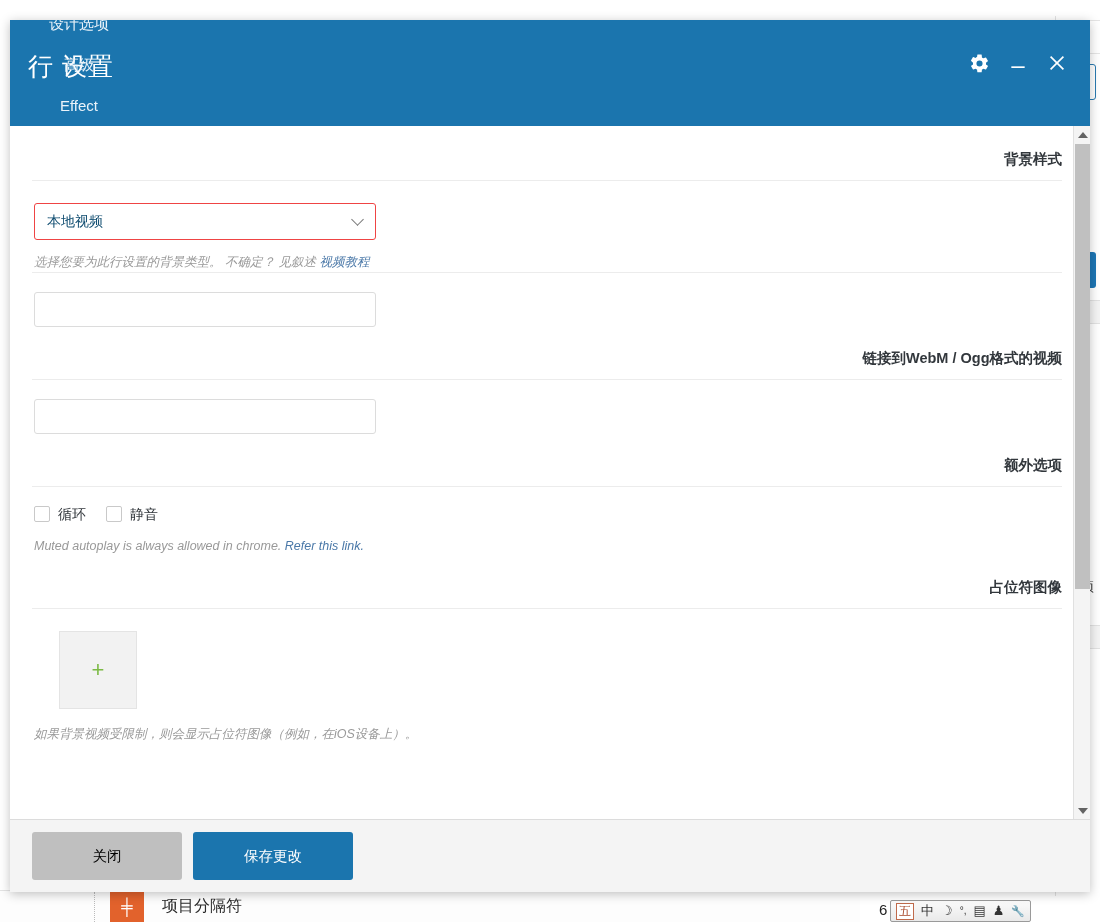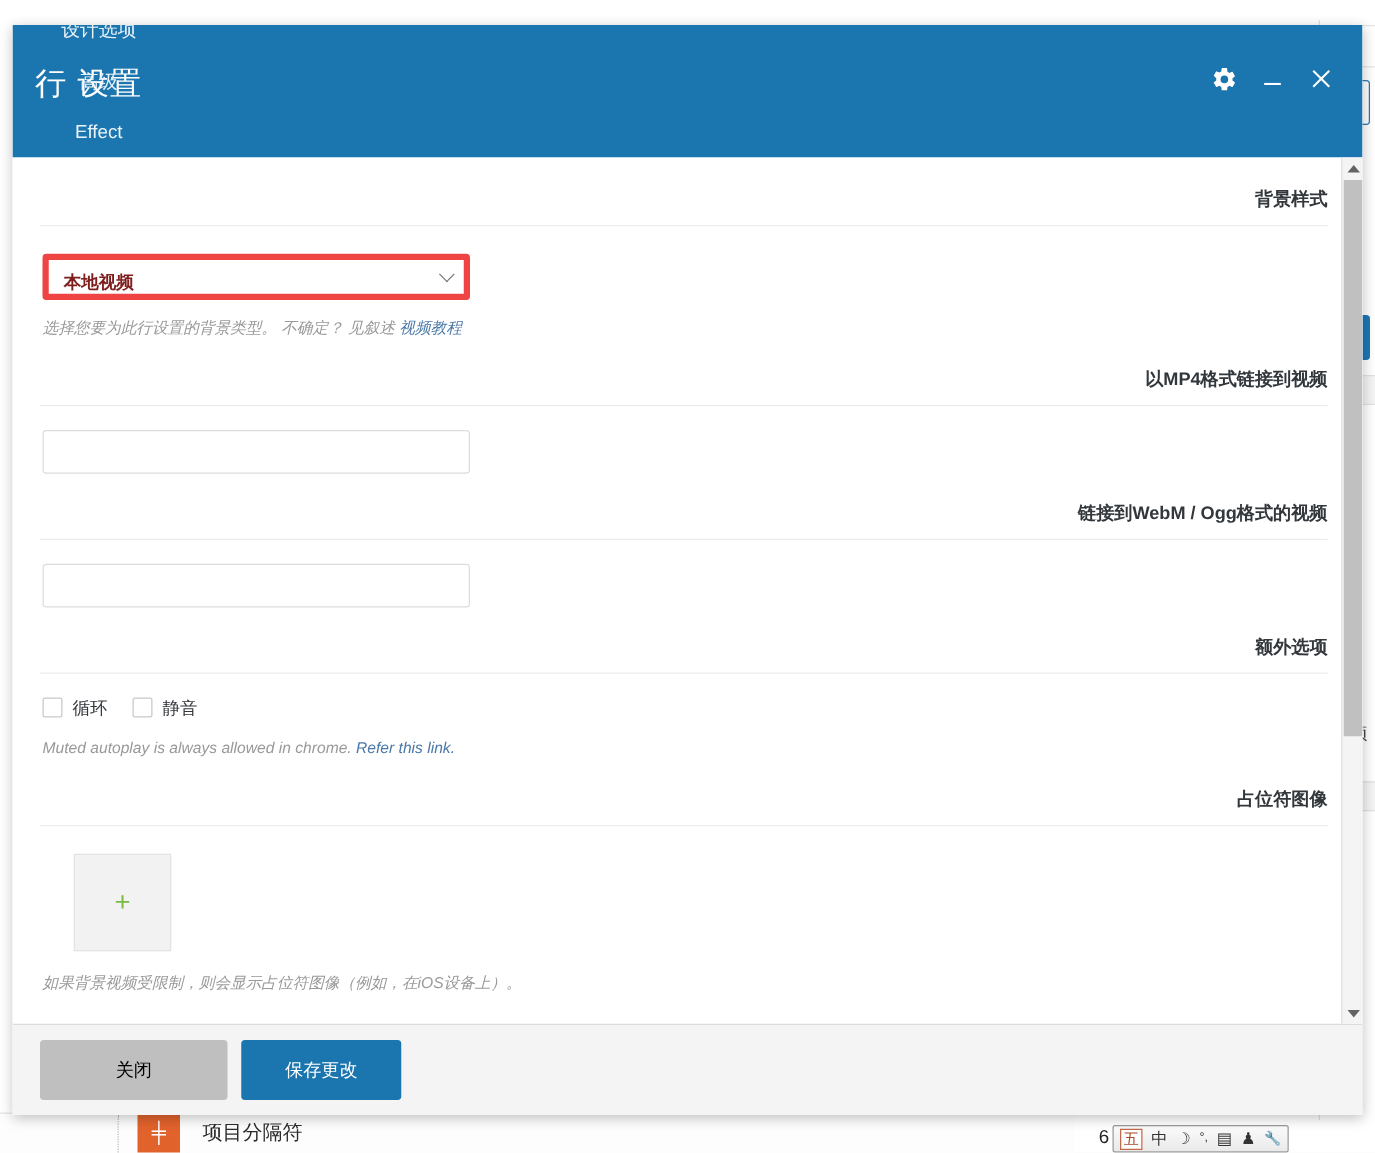--- a/index.html
+++ b/index.html
@@ -128,26 +128,25 @@
   .section-title {
     font-size: 14.5px; font-weight: bold; color: #32373c;
     padding-bottom: 11px; margin-top: 22px; text-align: right;
   }
   .section-title:first-child { margin-top: 0; }
   .hr { height: 1px; background: #ececec; }
 
   .select-wrap { position: relative; width: 342px; margin: 22px 0 0 2px; }
   select.styled, .fake-select {
     width: 342px; height: 37px;
-    border: 5px solid #ef4444; border-radius: 3px; background: #fff;
-    font-size: 14px; color: #7f1d1d; padding: 0 12px;
+    border: 1px solid #ef4444; border-radius: 3px; background: #fff;
+    font-size: 14px; color: #0c4a6e; padding: 0 12px;
     appearance: none; -webkit-appearance: none;
     font-family: "Liberation Sans", sans-serif;
     line-height: 35px;
-    font-weight: bold;
   }
   .sel-caret {
     position: absolute; right: 14px; top: 14px; pointer-events: none;
     width: 9px; height: 9px; border-right: 1.6px solid #777; border-bottom: 1.6px solid #777;
     transform: rotate(45deg); margin-top: -2px;
   }
 
   .help {
     font-size: 12.5px; color: #999; font-style: italic;
     margin: 13px 0 0 2px; line-height: 1.5;
@@ -201,21 +200,21 @@
 
   .modal-footer {
     flex: 0 0 auto; height: 72px; background: #f4f4f4;
     display: flex; align-items: center; padding-left: 22px; gap: 11px;
   }
   .btn {
     border: none; border-radius: 3px; cursor: pointer;
     font-family: "Liberation Sans", sans-serif; font-size: 14.5px;
   }
   .btn-close { width: 150px; height: 48px; background: #bfbfbf; color: #000000; }
-  .btn-save  { width: 128px; height: 48px; background: #1b75ae; color: #fff; }
+  .btn-save  { width: 160px; height: 48px; background: #1b75ae; color: #fff; }
 </style>
 </head>
 <body>
 
 <div class="page-bg">
   <div class="bg-white-col"></div>
 
   <div class="bg-right-panel"></div>
 
   <div class="bg-strip" style="top:20px;height:34px;"></div>
@@ -295,21 +294,20 @@
       <div class="select-wrap">
         <div class="fake-select">本地视频</div>
         <span class="sel-caret"></span>
       </div>
 
       <div class="help">
         <span>选择您要为此行设置的背景类型。 不确定？ 见叙述 </span><a href="#">视频教程</a>
       </div>
 
       
-      <div class="section-title">以MP4格式链接到视频</div>
       <div class="hr"></div>
       <input class="text-input" type="text" value="" placeholder="" style="">
 
       
       <div class="section-title">链接到WebM / Ogg格式的视频</div>
       <div class="hr"></div>
       <input class="text-input" type="text" value="" placeholder="" style="">
 
 
       

